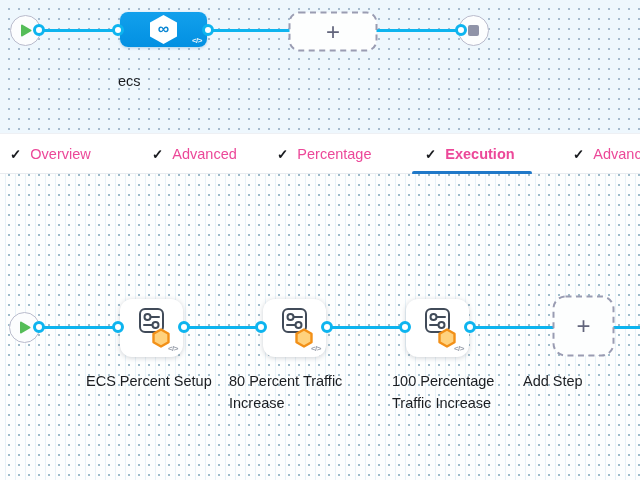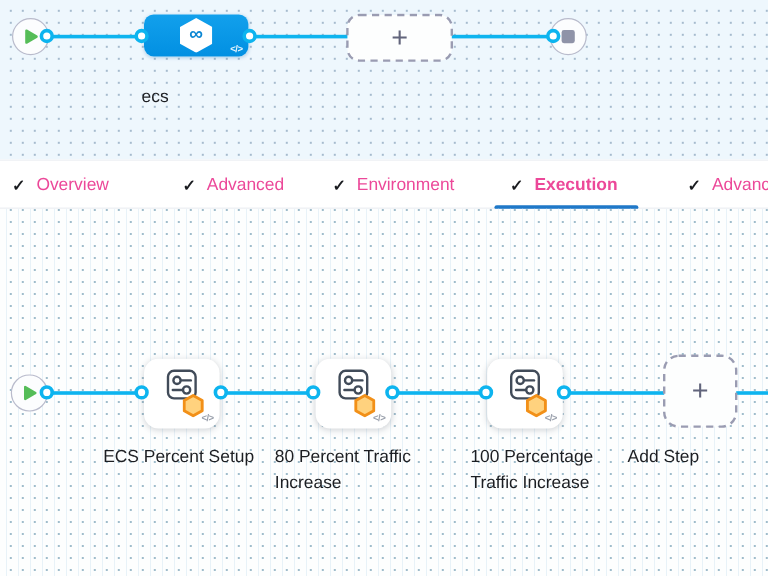--- a/index.html
+++ b/index.html
@@ -132,21 +132,21 @@
   <div class="tab" style="left:10px;">
     <span class="chk">✓</span>
     <span class="tlabel">Overview</span>
   </div>
   <div class="tab" style="left:152px;">
     <span class="chk">✓</span>
     <span class="tlabel">Advanced</span>
   </div>
   <div class="tab" style="left:277px;">
     <span class="chk">✓</span>
-    <span class="tlabel">Environment</span>
+    <span class="tlabel">Percentage</span>
   </div>
   <div class="tab active" style="left:425px;">
     <span class="chk">✓</span>
     <span class="tlabel">Execution</span>
   </div>
   <div class="tab" style="left:573px;">
     <span class="chk">✓</span>
     <span class="tlabel">Advanced</span>
   </div>
   <div class="tab-underline"></div>

